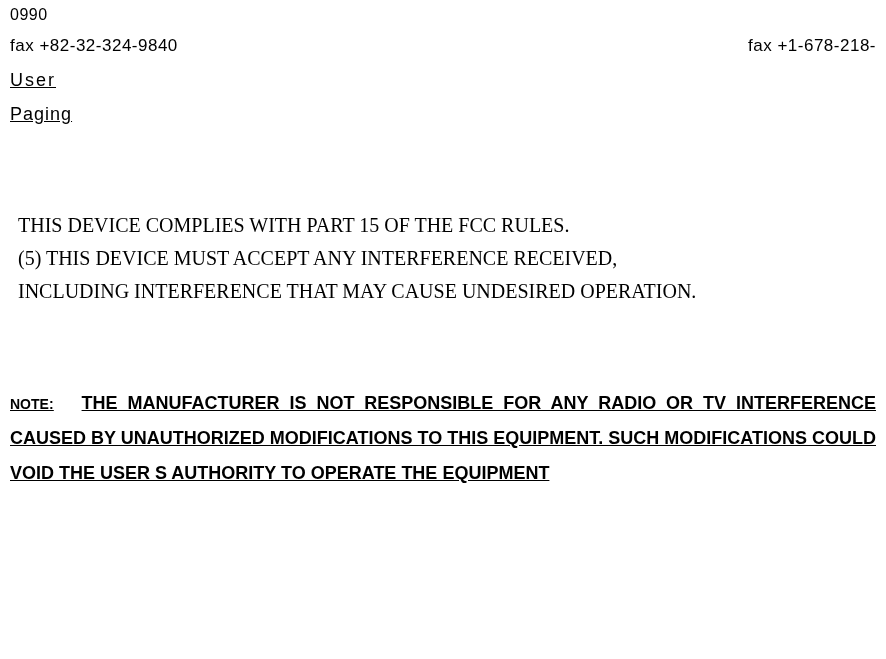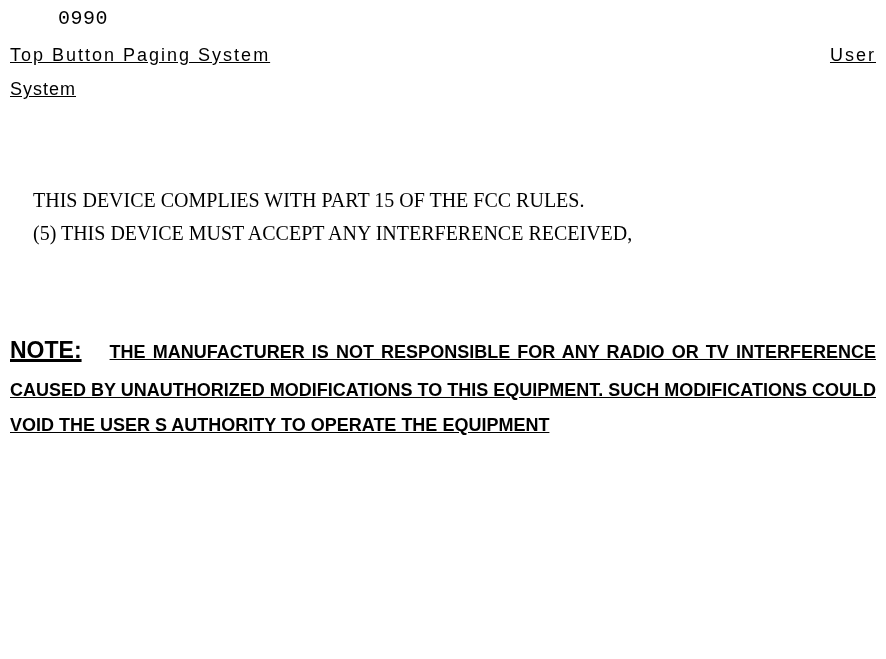--- a/index.html
+++ b/index.html
@@ -9,25 +9,24 @@
     }
     body {
       font-family: Arial, Helvetica, sans-serif;
       width: 886px;
       min-height: 659px;
       background: #ffffff;
       color: #000000;
       padding: 0 10px;
     }
     .header-line {
-      font-size: 20px;
+      font-size: 16px;
       line-height: 1.9;
       letter-spacing: 0.5px;
-      font-family: Liberation Mono, monospace;
-      margin-left: 48px;
+      font-family: Liberation Sans, sans-serif;
     }
     .fax-row {
       font-size: 17px;
       line-height: 1.9;
       letter-spacing: 0.5px;
       display: flex;
       justify-content: space-between;
       width: 100%;
       font-family: Arial, sans-serif;
     }
@@ -45,32 +44,31 @@
       font-size: 18px;
       line-height: 1.9;
       letter-spacing: 1px;
       text-decoration: underline;
       font-family: Arial, sans-serif;
     }
     .compliance-section {
       margin-top: 78px;
       padding-left: 8px;
       font-family: "Times New Roman", Times, serif;
-      margin-left: 15px;
     }
     .compliance-line {
       font-size: 20px;
       line-height: 1.65;
     }
     .note-section {
       margin-top: 78px;
       font-family: Arial, Helvetica, sans-serif;
     }
     .note-prefix {
-      font-size: 23px;
+      font-size: 14px;
       font-weight: bold;
       text-decoration: underline;
       display: inline;
       margin-top: 24px;
     }
     .note-body {
       font-size: 18px;
       font-weight: bold;
       text-decoration: underline;
       text-align: justify;
@@ -79,29 +77,33 @@
     .note-gap {
       display: inline-block;
       width: 28px;
     }
   </style>
 </head>
 <body>
 
 <div>
   <div class="header-line">0990</div>
+  <div class="fax-row">
+    <span>fax +82-32-324-9840</span>
+    <span>fax +1-678-218-</span>
+  </div>
   <div class="title-row">
-    <span>Top  Button  Paging  System</span>
     <span>User</span>
   </div>
-  <div class="manual-line">System</div>
+  <div class="manual-line">Paging</div>
 </div>
 
 <div class="compliance-section">
   <div class="compliance-line">THIS DEVICE COMPLIES WITH PART 15 OF THE FCC RULES.</div>
   <div class="compliance-line">(5) THIS DEVICE MUST ACCEPT ANY INTERFERENCE RECEIVED,</div>
+  <div class="compliance-line">INCLUDING INTERFERENCE THAT MAY CAUSE UNDESIRED OPERATION.</div>
 </div>
 
 <div class="note-section">
   <div class="note-body">
     <span class="note-prefix">NOTE:</span><span class="note-gap"></span><span>THE MANUFACTURER IS NOT RESPONSIBLE FOR ANY RADIO OR TV INTERFERENCE CAUSED BY UNAUTHORIZED MODIFICATIONS TO THIS EQUIPMENT.    SUCH MODIFICATIONS COULD VOID THE USER  S AUTHORITY TO OPERATE THE EQUIPMENT</span>
   </div>
 </div>
 
 </body></html>

